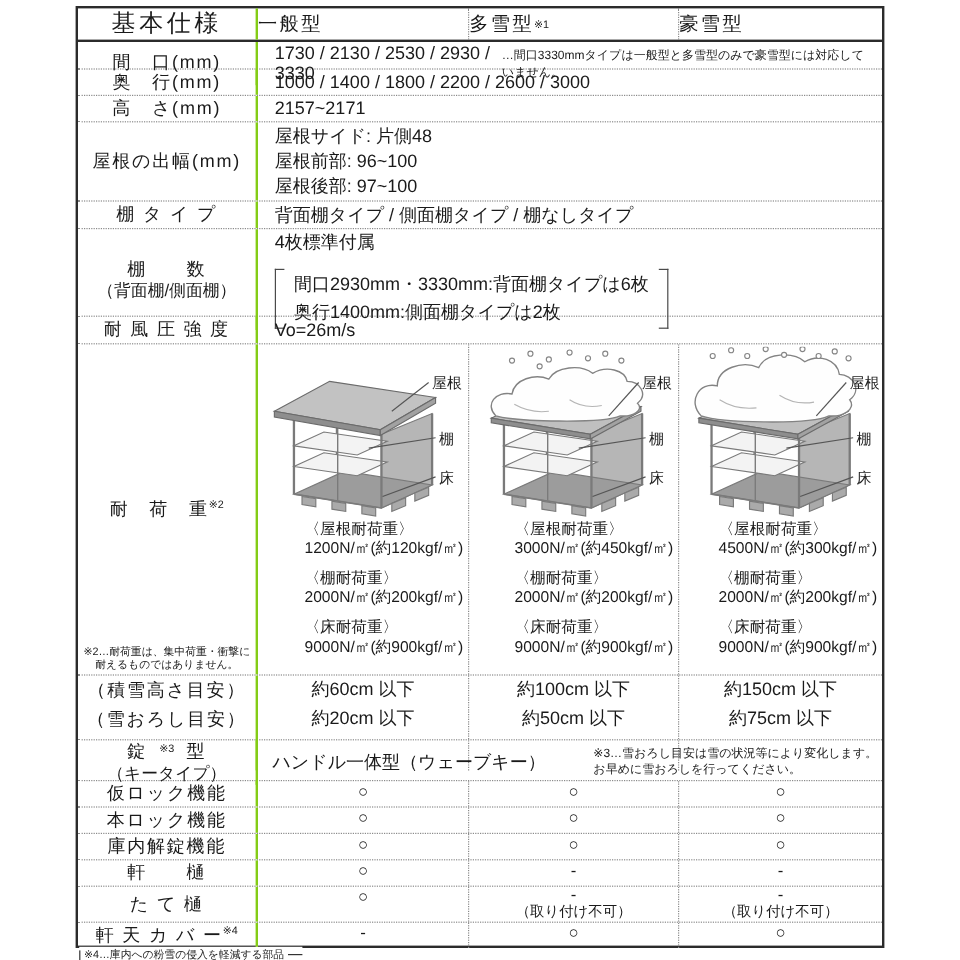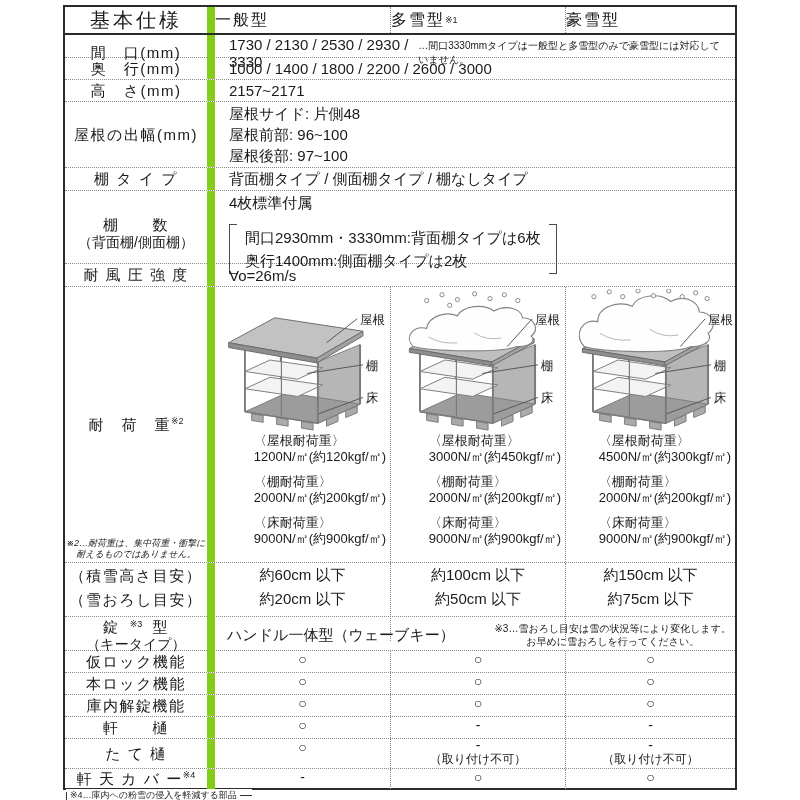--- a/index.html
+++ b/index.html
@@ -6,45 +6,45 @@
   body{
     width:800px;height:800px;background:#ffffff;position:relative;
     font-family:"Liberation Sans","DejaVu Sans",sans-serif;color:#1a1a1a;
   }
   .tbl{position:absolute;left:63px;top:5px;width:670px;border:2px solid #2b2b2b;background:#fff;}
   .row{display:grid;grid-template-columns:150px 175px 175px 170px;border-top:1px dotted #8a8a8a;box-sizing:border-box;}
   .row.nt{border-top:none;}
   .r-hd{height:28px;border-bottom:2px solid #2b2b2b;}
   .r-s{height:22px}.r-yane{height:66px}.r-tt{height:23px}.r-tn{height:73px}.r-fu{height:23px}
   .r-tk{height:276px}.r-sk{height:54px}.r-jo{height:34px}.r-f{height:22px}.r-tate{height:30px}.r-ntn{height:20px}
-  .lbl{border-right:8px solid #84cc16;display:flex;flex-direction:column;align-items:center;justify-content:center;
+  .lbl{border-right:2px solid #84cc16;display:flex;flex-direction:column;align-items:center;justify-content:center;
        text-align:center;font-size:15px;letter-spacing:1.5px;padding:1px 2px;box-sizing:border-box;line-height:1.2;}
   .val{grid-column:2/5;display:flex;align-items:center;padding:1px 14px;font-size:15px;box-sizing:border-box;}
   .val.col{flex-direction:column;align-items:flex-start;justify-content:center;line-height:21px;}
   .c{border-left:1px dotted #8a8a8a;display:flex;flex-direction:column;align-items:center;justify-content:flex-start;
      text-align:center;font-size:15px;box-sizing:border-box;}
   .c.first{border-left:none;}
   .hd{flex-direction:row;font-size:16px;letter-spacing:2px;}
   .hd-title{font-size:20px;letter-spacing:3px;}
   sup{font-size:9px;vertical-align:super;letter-spacing:0;}
   .mini{font-size:10px;margin-left:3px;letter-spacing:0;}
   .sub{font-size:14px;letter-spacing:0;}
   .brkt{display:flex;align-items:stretch;margin-top:11px;}
   .bl{width:7px;border:1.5px solid #4a4a4a;border-right:none;}
   .br{width:7px;border:1.5px solid #4a4a4a;border-left:none;}
   .blines{padding:2px 8px;line-height:23px;font-size:15px;}
   .lbl.rel{position:relative;}
-  .tk-note{position:absolute;bottom:2px;left:1px;right:1px;font-size:9px;line-height:11px;letter-spacing:0;text-align:center;font-style:italic;}
+  .tk-note{position:absolute;bottom:2px;left:1px;right:1px;font-size:9px;line-height:11px;letter-spacing:0;text-align:center;}
   .tk{justify-content:flex-start;align-items:flex-end;text-align:left;padding:0;}
   .tk svg{display:block;margin:2px auto 0 auto;}
   .loads{padding:2px 4px 4px 14px;font-size:13px;line-height:16px;}
   .ld{margin-bottom:9px;}
   .two{line-height:24px;}
   .jv{padding-left:12px;font-size:15px;}
-  .jn{margin-left:auto;font-size:10px;line-height:13px;text-align:center;padding-right:4px;letter-spacing:0;}
+  .jn{margin-left:auto;font-size:10px;line-height:13px;text-align:left;padding-right:4px;letter-spacing:0;}
   .jval{grid-column:2/5;display:flex;align-items:center;box-sizing:border-box;}
   .dash2{line-height:13px;font-size:14px;}
   .small2{font-size:12px;line-height:14px;letter-spacing:0;}
   .circ{font-size:14px;}
   .fn4{position:absolute;left:66px;top:789px;font-size:9px;letter-spacing:0;color:#222;background:#fff;display:flex;align-items:center;}
   .fn4 .tickv{display:inline-block;width:1px;height:8px;background:#333;margin-right:3px;}
   .fn4 .tickh{display:inline-block;width:12px;height:1px;background:#333;margin-left:3px;}
   svg text{font-family:"Liberation Sans","DejaVu Sans",sans-serif;fill:#222;}
 </style>
 </head>

